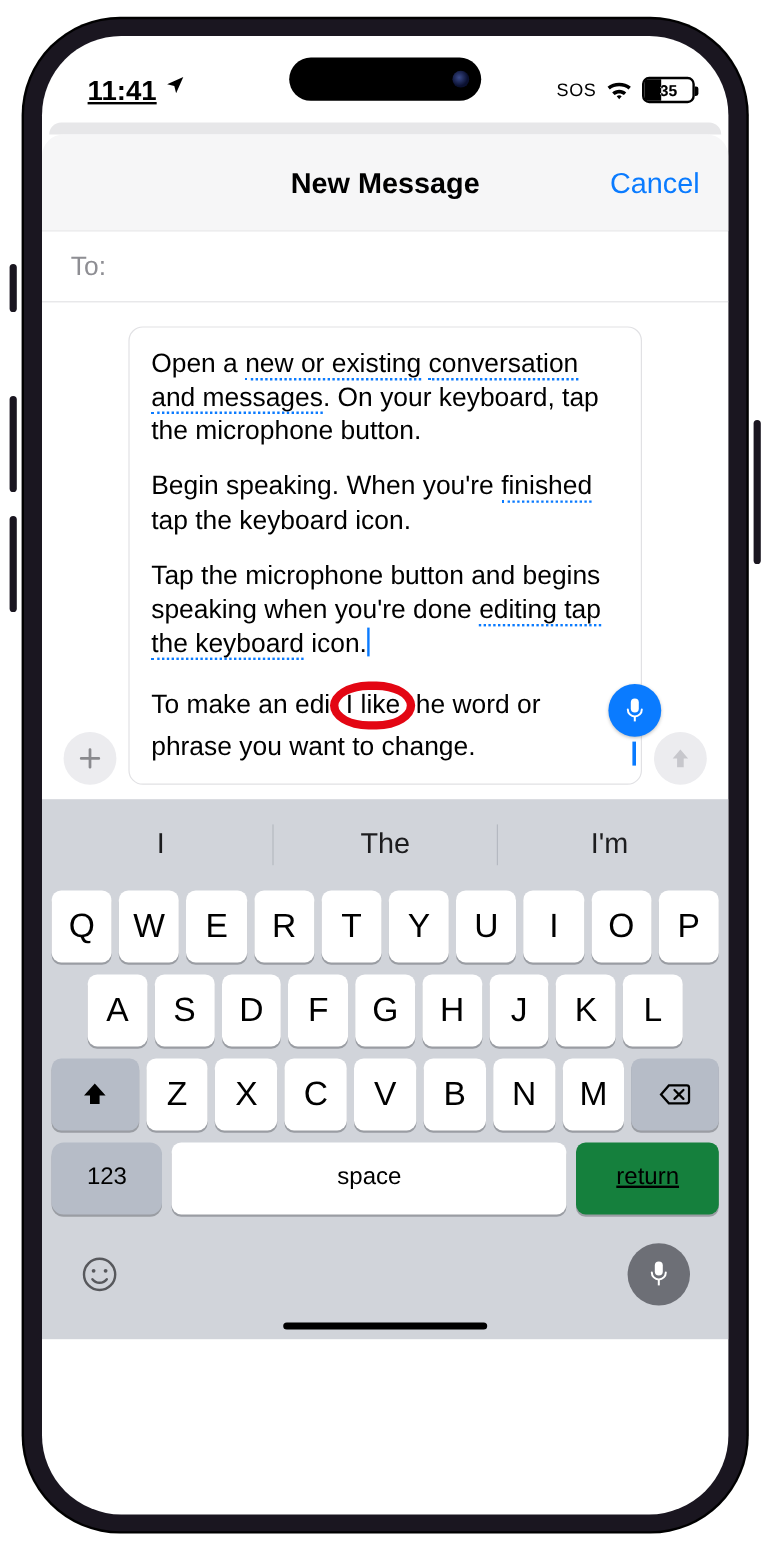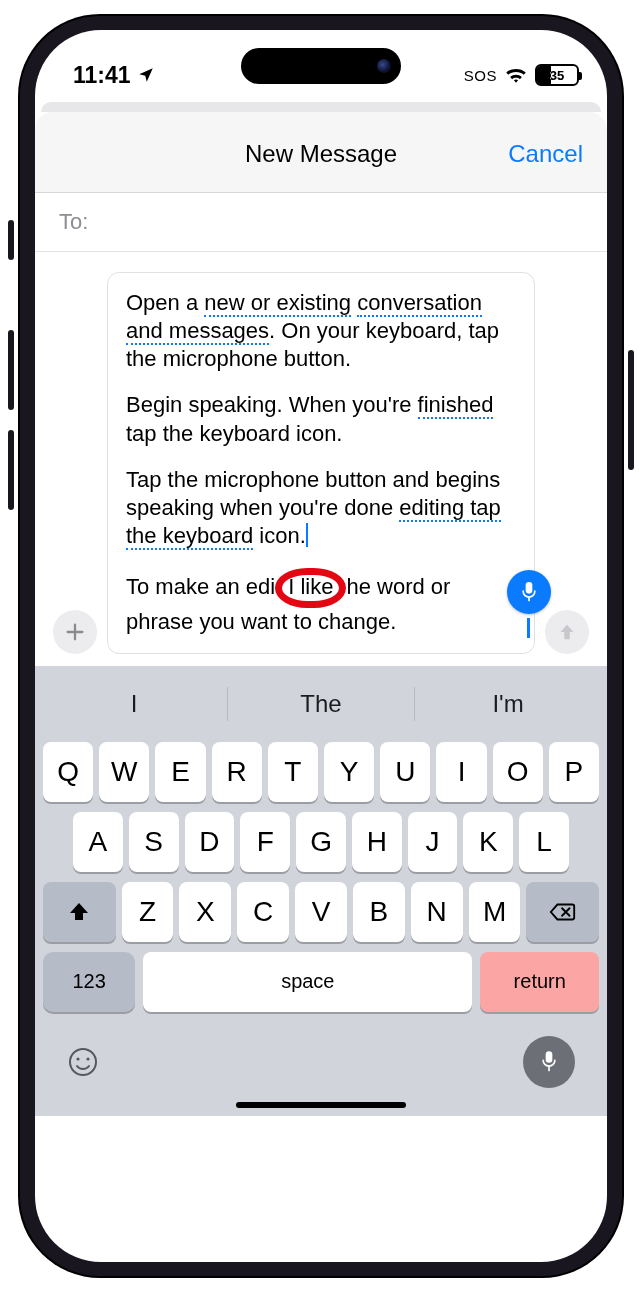--- a/index.html
+++ b/index.html
@@ -52,21 +52,21 @@
   }
   .status-bar {
     position: relative;
     height: 72px;
     display: flex; align-items: center; justify-content: space-between;
     padding: 18px 28px 0 38px;
     font-weight: 600;
     font-size: 22px;
     color: #000;
   }
-  .status-left { display:flex; align-items:center; gap:6px; font-size:23px;}
+  .status-left { display:flex; align-items:flex-start; gap:6px; font-size:23px;text-decoration:underline;}
   .status-right { display:flex; align-items:center; gap:8px; }
   .battery {
     display:flex; align-items:center;
     width: 44px; height: 22px;
     border: 2px solid #000; border-radius: 6px;
     position:relative; font-size:13px; font-weight:700;
     justify-content:flex-start;
   }
   .battery::after{
     content:""; position:absolute; right:-5px; top:6px;
@@ -79,21 +79,21 @@
   }
   .nav-bar {
     background:#f6f6f7;
     border-radius: 18px 18px 0 0;
     margin: 0 0px;
     padding: 28px 22px 24px 22px;
     display:flex; align-items:center; justify-content:center;
     position:relative;
     border-bottom:1px solid #d8d8db;
   }
-  .nav-title{ font-size:24px; font-weight:400; }
+  .nav-title{ font-size:24px; font-weight:700; }
   .nav-cancel{ position:absolute; right:24px; font-size:24px; color:#0a7bff; }
   .to-row{
     padding: 16px 24px;
     border-bottom:1px solid #e3e3e5;
     color:#8e8e93; font-size:22px;
   }
   .compose-area{
     padding: 20px 18px 12px 18px;
     display:flex; align-items:flex-end; gap:10px;
     position:relative;
@@ -162,21 +162,21 @@
     display:flex;align-items:center;justify-content:center;
     font-size:28px; color:#000;
   }
   .krow.mid{ padding: 0 30px; }
   .key-wide{ flex:1.4; }
   .key-grey{ background:#b6bcc7; }
   .shift-fill{ font-size:26px;}
   .krow.bot{ gap:8px; }
   .key-space{ flex:5; font-size:20px; }
   .key-123{ flex:1.4; background:#b6bcc7; font-size:20px;border-radius:10px;}
-  .key-ret{ flex:1.8; background:#fca5a5; font-size:20px;}
+  .key-ret{ flex:1.8; background:#15803d; font-size:20px;text-decoration:underline;}
   .kbd-bottom{
     display:flex; justify-content:space-between; align-items:center;
     padding: 14px 26px 8px 26px;
   }
   .emoji-btn{ font-size:30px; color:#6d6f76; }
   .dict-btn{
     width:52px;height:52px;border-radius:50%;background:#6d6f76;
     display:flex;align-items:center;justify-content:center;color:#fff;
   }
   .home-indicator{

